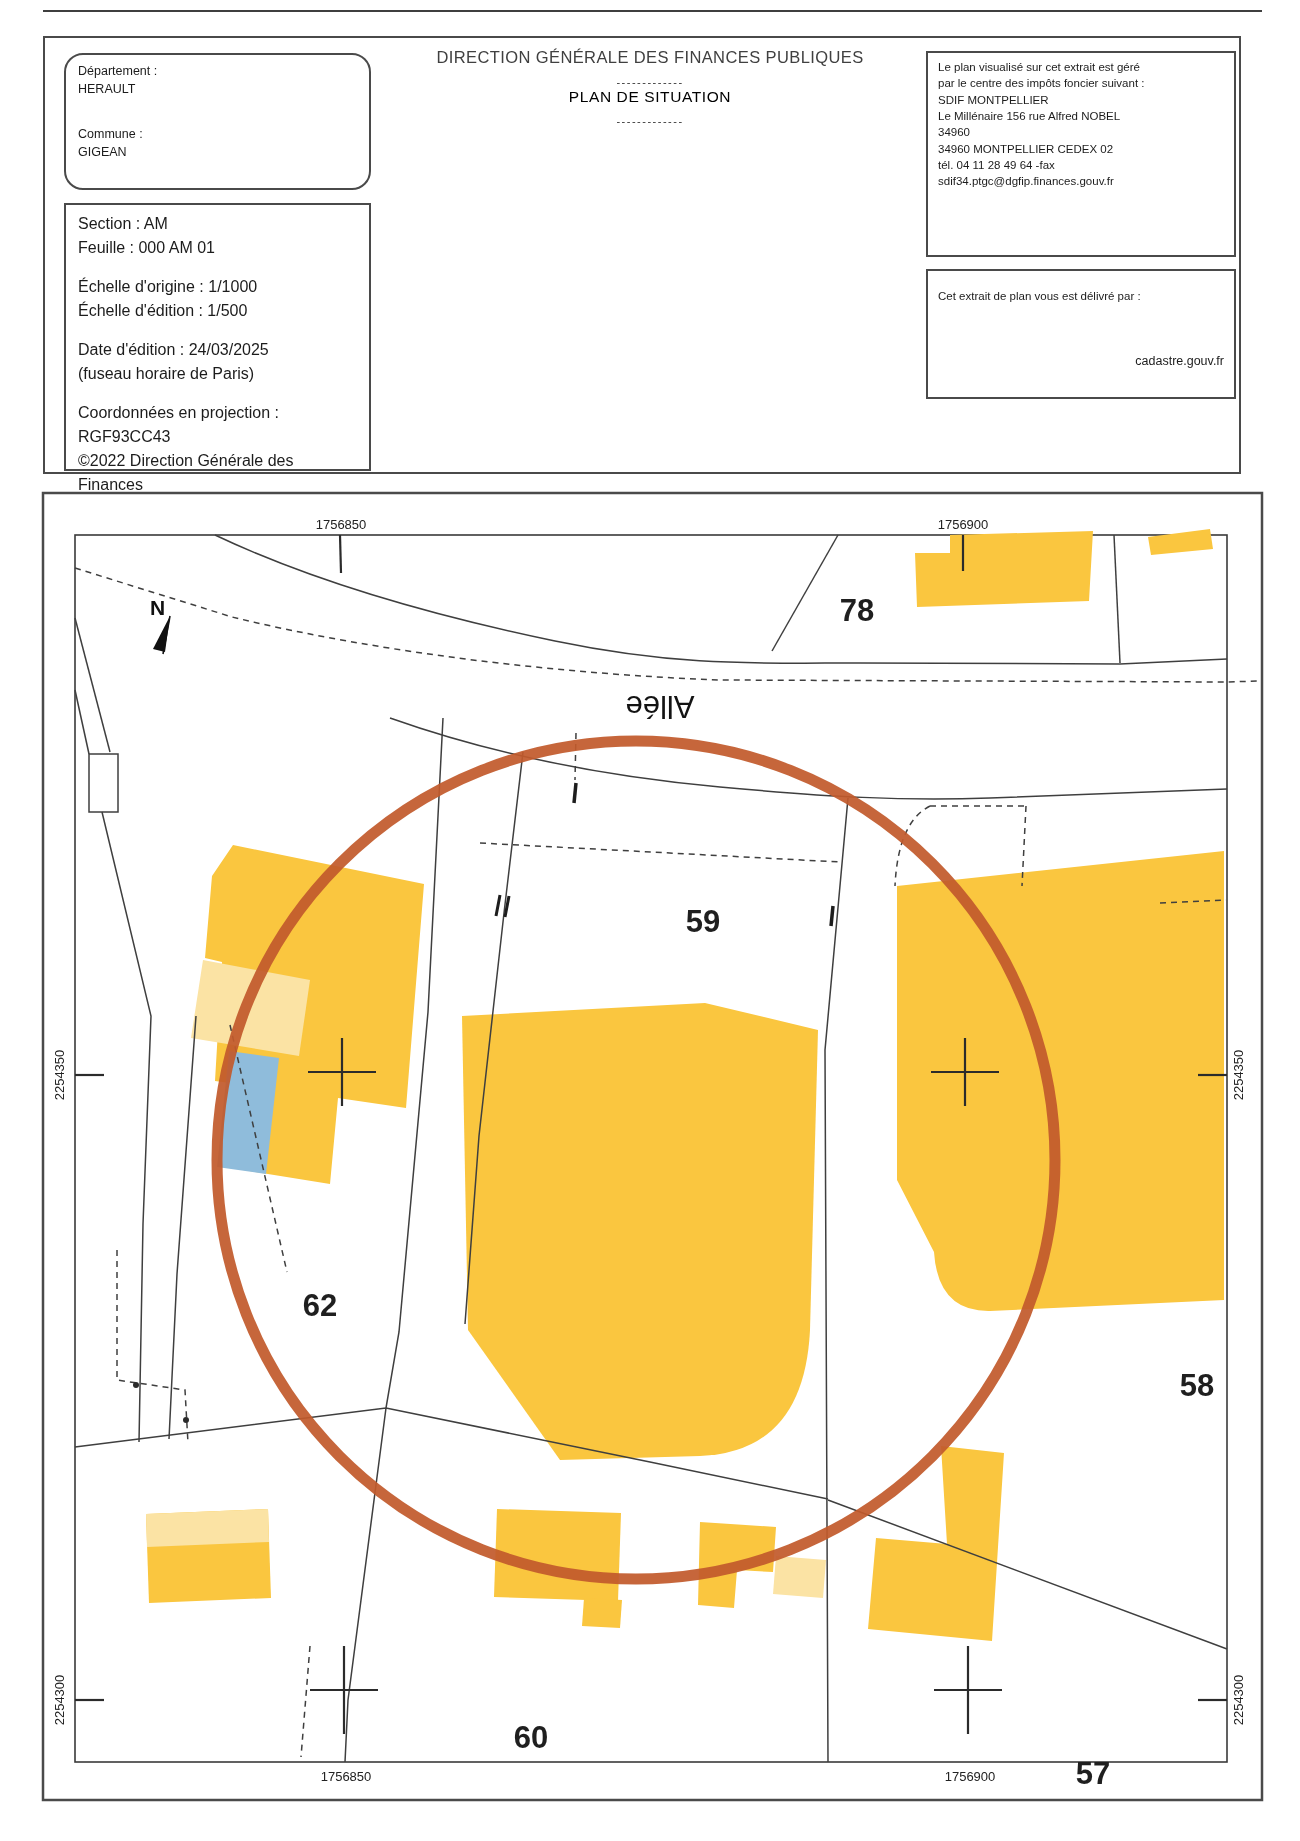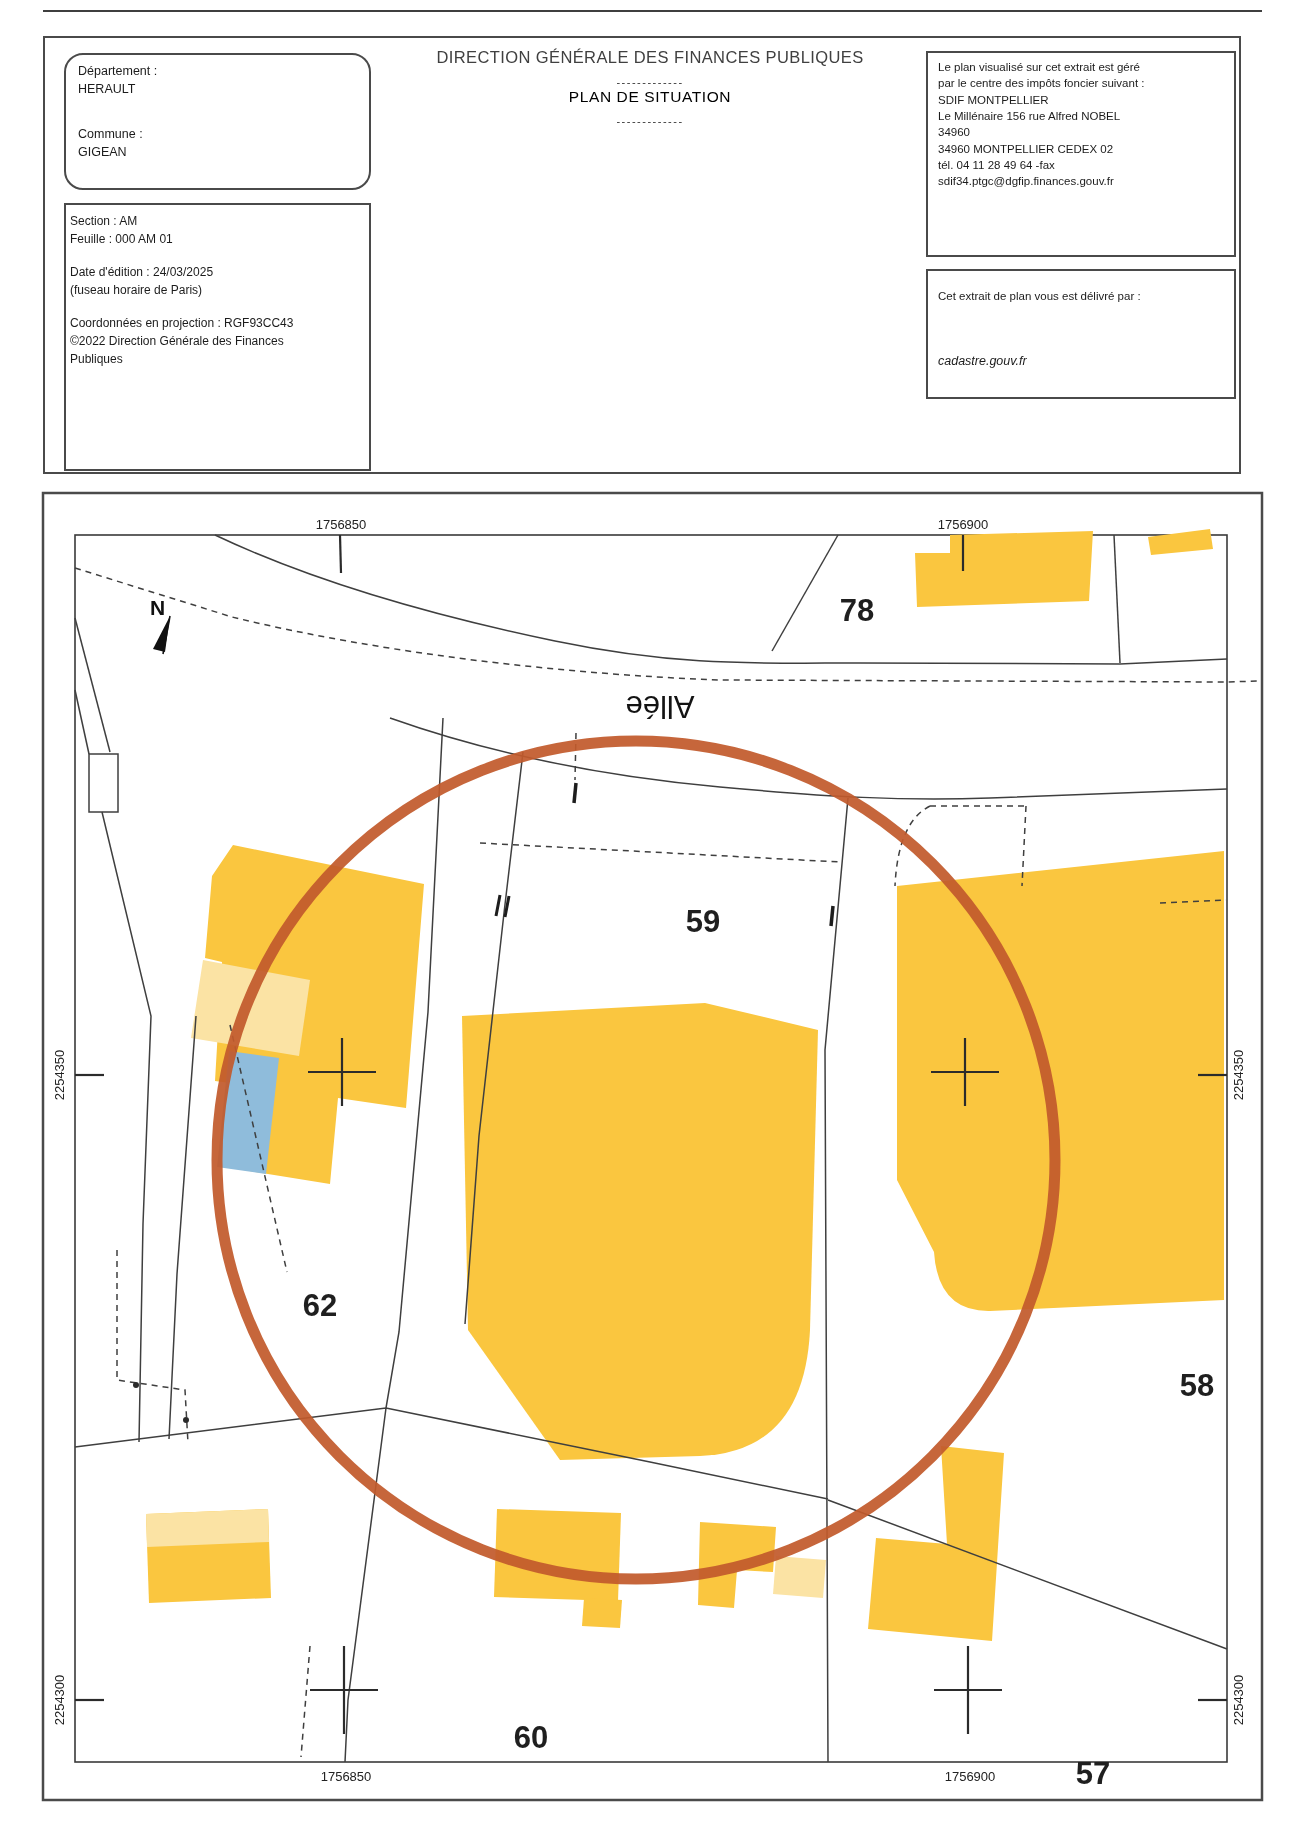--- a/index.html
+++ b/index.html
@@ -7,31 +7,31 @@
     width:1300px;height:1841px;position:relative;background:#ffffff;
     font-family:"Liberation Sans", sans-serif;color:#1c1c1c;overflow:hidden;
   }
   .top-rule{position:absolute;left:43px;top:10px;width:1219px;height:0;border-top:2px solid #3f3f3f;}
   .header-box{
     position:absolute;left:43px;top:36px;width:1198px;height:438px;
     border:2px solid #4a4a4a;background:#fff;box-sizing:border-box;
   }
   .hbox{position:absolute;border:2px solid #4a4a4a;box-sizing:border-box;background:#fff;}
   .box-dept{left:19px;top:15px;width:307px;height:137px;padding:7px 12px;font-size:12.5px;line-height:1.45;border-radius:19px;}
-  .box-meta{left:19px;top:165px;width:307px;height:268px;padding:7px 4px;font-size:12px;line-height:1.5;}
+  .box-meta{left:19px;top:165px;width:307px;height:268px;padding:7px 12px;font-size:16px;line-height:1.5;}
   .box-meta p{margin:0 0 0 0;}
   .box-meta .grp{margin-bottom:15px;}
   .title-wrap{position:absolute;left:300px;top:10px;width:610px;text-align:center;}
   .main-title{font-size:16.5px;letter-spacing:.4px;color:#404040;}
   .dashes{font-size:11px;letter-spacing:1.5px;color:#333;margin-top:9px;}
   .sub-title{font-size:15.5px;letter-spacing:.6px;color:#000000;}
   .box-sdif{left:881px;top:13px;width:310px;height:206px;padding:6px 10px;font-size:11.5px;line-height:1.42;}
   .box-sdif p{margin:0;}
   .box-cadastre{left:881px;top:231px;width:310px;height:130px;padding:19px 10px;font-size:11.5px;}
-  .cadastre-site{display:block;text-align:left;margin-top:52px;font-size:12.5px;color:#1c1c1c;font-style:italic;}
+  .cadastre-site{display:block;text-align:right;margin-top:52px;font-size:12.5px;color:#1c1c1c;}
   svg text{font-family:"Liberation Sans", sans-serif;}
   .coordlbl{font-size:13px;fill:#222;}
   .parcel{font-size:31px;font-weight:600;fill:#1f1f1f;}
   .north-n{font-size:21px;font-weight:600;fill:#111;}
   .road-name{font-size:31px;fill:#131313;font-weight:500;}
 </style>
 </head>
 <body>
 
 <div class="top-rule"></div>
@@ -42,20 +42,24 @@
     <div>HERAULT</div>
     <div style="height:27px"></div>
     <div>Commune :</div>
     <div>GIGEAN</div>
   </div>
 
   <div class="hbox box-meta">
     <div class="grp">
       <p>Section : AM</p>
       <p>Feuille : 000 AM 01</p>
+    </div>
+    <div class="grp">
+      <p>Échelle d'origine : 1/1000</p>
+      <p>Échelle d'édition : 1/500</p>
     </div>
     <div class="grp">
       <p>Date d'édition : 24/03/2025</p>
       <p>(fuseau horaire de Paris)</p>
     </div>
     <div class="grp">
       <p>Coordonnées en projection : RGF93CC43</p>
       <p>©2022 Direction Générale des Finances</p>
       <p>Publiques</p>
     </div>

